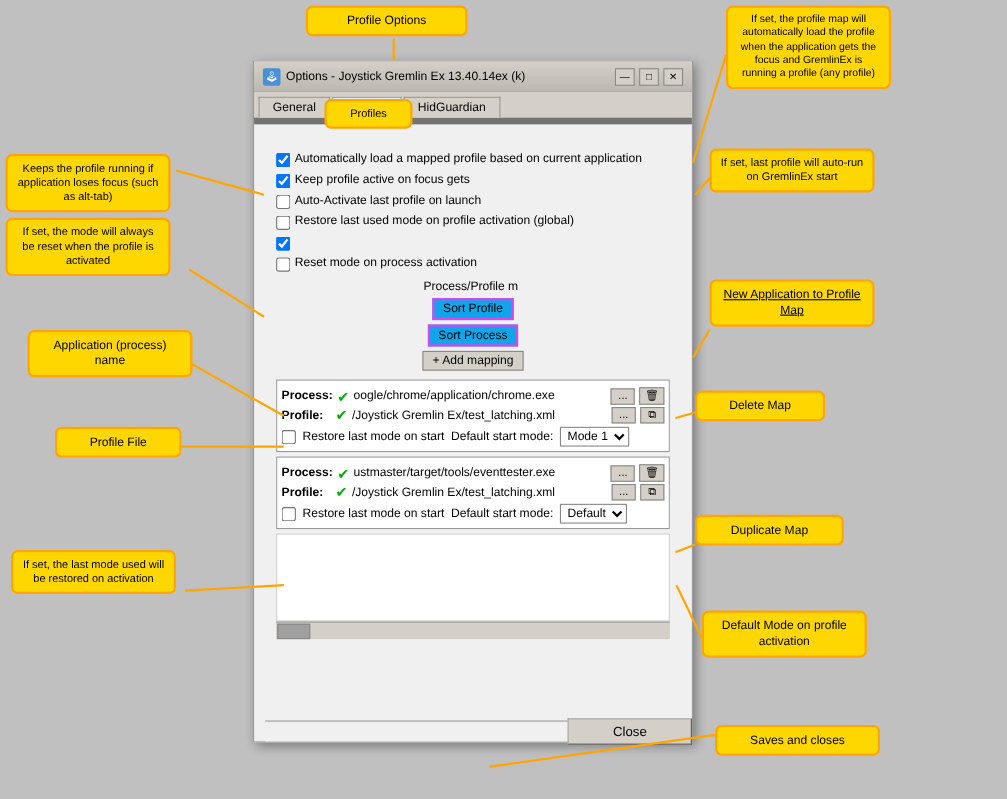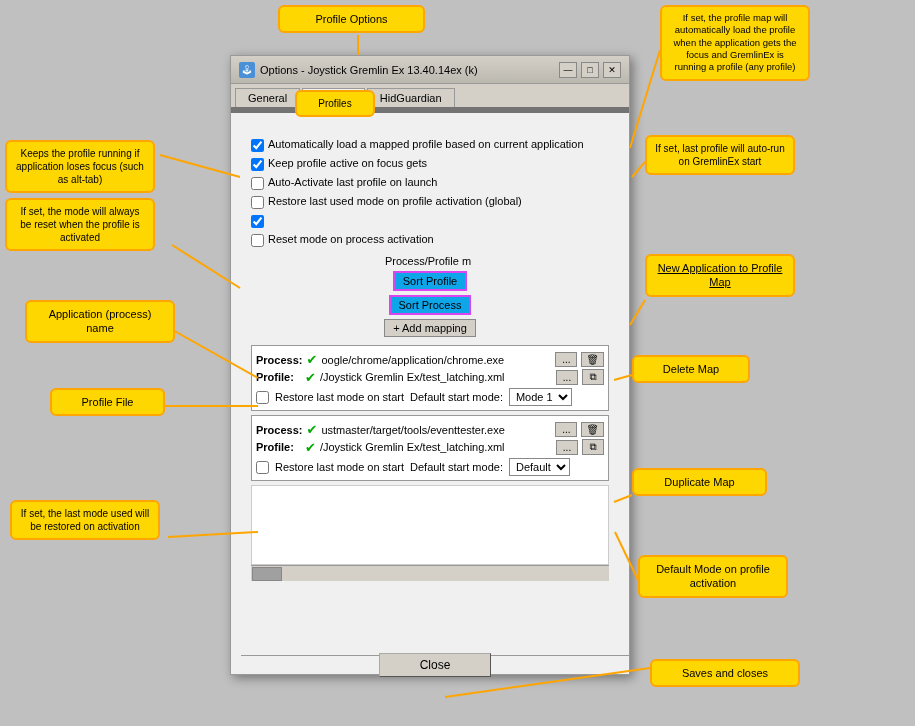--- a/index.html
+++ b/index.html
@@ -269,21 +269,21 @@
     .dialog-footer {
       position: absolute;
       bottom: 0;
       left: 0;
       right: 0;
       height: 19px;
       background: #f0f0f0;
       border-top: 1px solid #999;
       display: flex;
       align-items: center;
-      justify-content: center;
+      justify-content: flex-end;
       margin-left: 10px;
     }
 
     .close-btn {
       padding: 4px 40px;
       background: #d4d0c8;
       border: 1px outset #aaa;
       font-size: 12px;
       cursor: pointer;
     }

